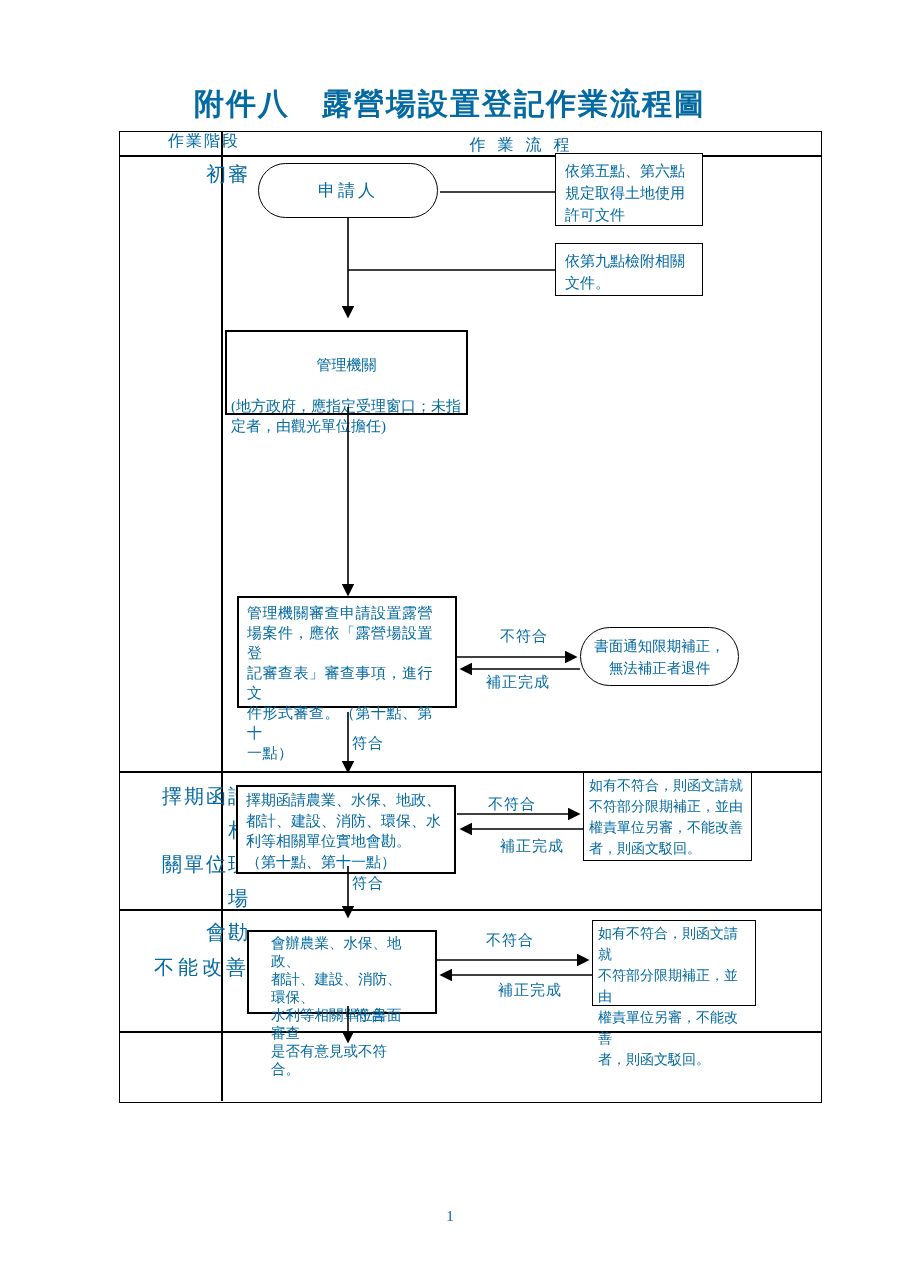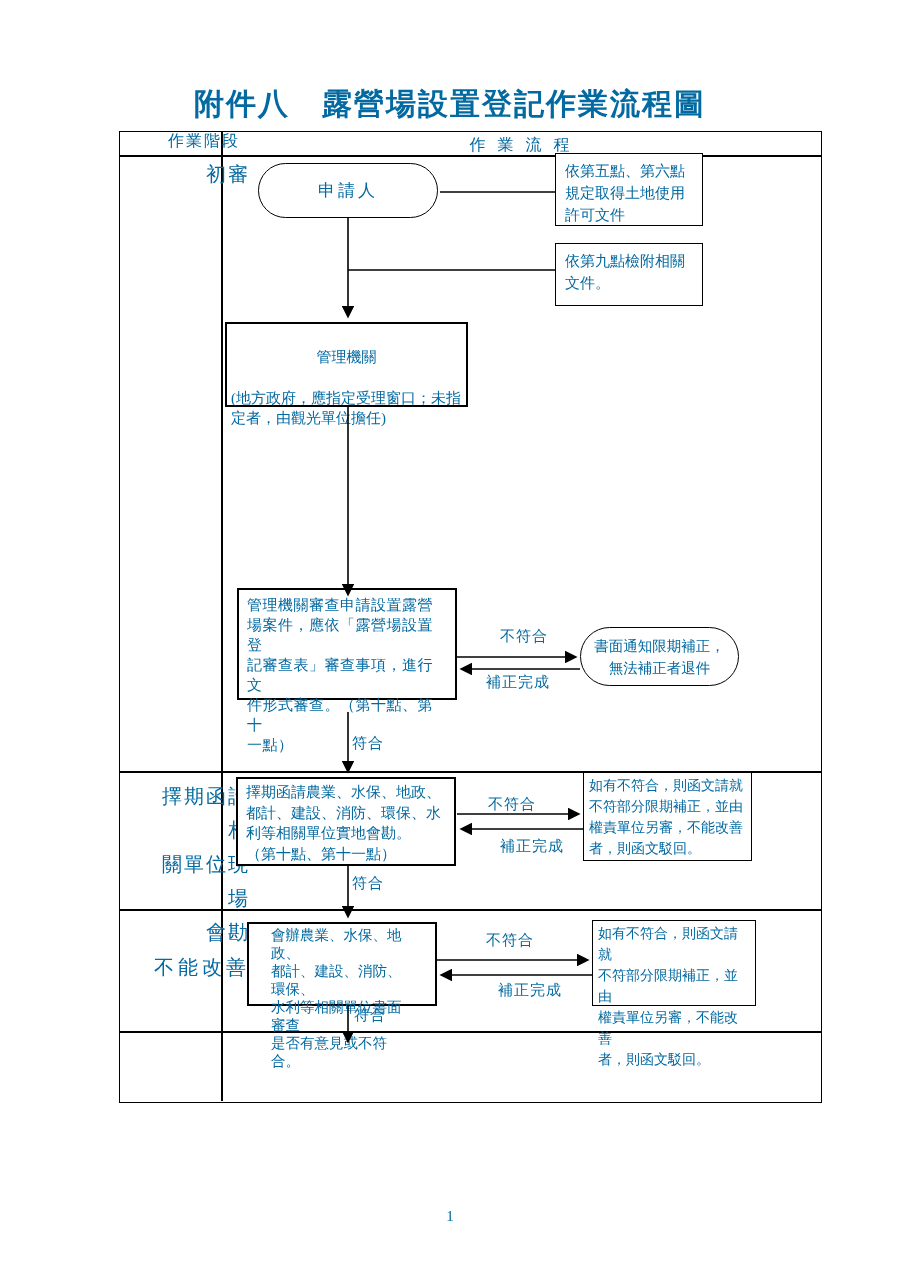--- a/index.html
+++ b/index.html
@@ -5,21 +5,21 @@
   html,body{margin:0;padding:0;background:#e8e8e8;}
   .page{position:relative;width:900px;height:1273px;background:#ffffff;
         font-family:"Liberation Serif","DejaVu Serif",serif;color:#0369a1;overflow:hidden;}
   .abs{position:absolute;}
   .title{left:0;top:84px;width:900px;text-align:center;font-size:30px;font-weight:bold;letter-spacing:2px;}
   .tline{position:absolute;background:#000;}
   .hdr{position:absolute;font-size:16px;text-align:center;}
   .stage{position:absolute;left:119px;width:103px;text-align:right;font-size:20px;
          letter-spacing:2px;white-space:pre-line;margin-left:28px;}
   .node{position:absolute;background:#fff;white-space:pre-line;box-sizing:border-box;}
-  .box{border:2px solid #000;}
+  .box{border:2px solid #000;margin-top:8px;}
   .note{border:1.5px solid #000;}
   .oval{border:1.5px solid #000;border-radius:999px;display:flex;align-items:center;
         justify-content:center;text-align:center;}
   .lbl{position:absolute;font-size:15px;letter-spacing:1px;white-space:nowrap;}
   .center{text-align:center;}
   svg.flow{position:absolute;left:0;top:0;pointer-events:none;}
   .pageno{left:0;top:1208px;width:900px;text-align:center;font-size:15px;}
 </style>
 </head>
 <body>
@@ -43,21 +43,21 @@
 關單位現場
 會勘</div>
   <div class="stage" style="top:954px;letter-spacing:4px;">不能改善</div>
 
   <div class="node oval" style="left:258px;top:163px;width:180px;height:55px;font-size:17px;letter-spacing:3px;">申請人</div>
 
   <div class="node note" style="left:555px;top:153px;width:148px;height:73px;padding:6px 9px;font-size:15px;line-height:22px;">依第五點、第六點
 規定取得土地使用
 許可文件</div>
 
-  <div class="node note" style="left:555px;top:243px;width:148px;height:63px;padding:6px 9px;font-size:15px;line-height:22px;">依第九點檢附相關
+  <div class="node note" style="left:555px;top:243px;width:148px;height:53px;padding:6px 9px;font-size:15px;line-height:22px;">依第九點檢附相關
 文件。</div>
 
   <div class="node box" style="left:225px;top:322px;width:243px;height:85px;padding:2px 4px;font-size:15px;line-height:20.5px;">
     <div class="center">管理機關</div>
     <div style="white-space:pre-line;">(地方政府，應指定受理窗口；未指
 定者，由觀光單位擔任)</div>
   </div>
 
   <div class="node box" style="left:237px;top:588px;width:220px;height:112px;padding:5px 8px;font-size:15px;line-height:20px;letter-spacing:0.5px;">管理機關審查申請設置露營
 場案件，應依「露營場設置登

